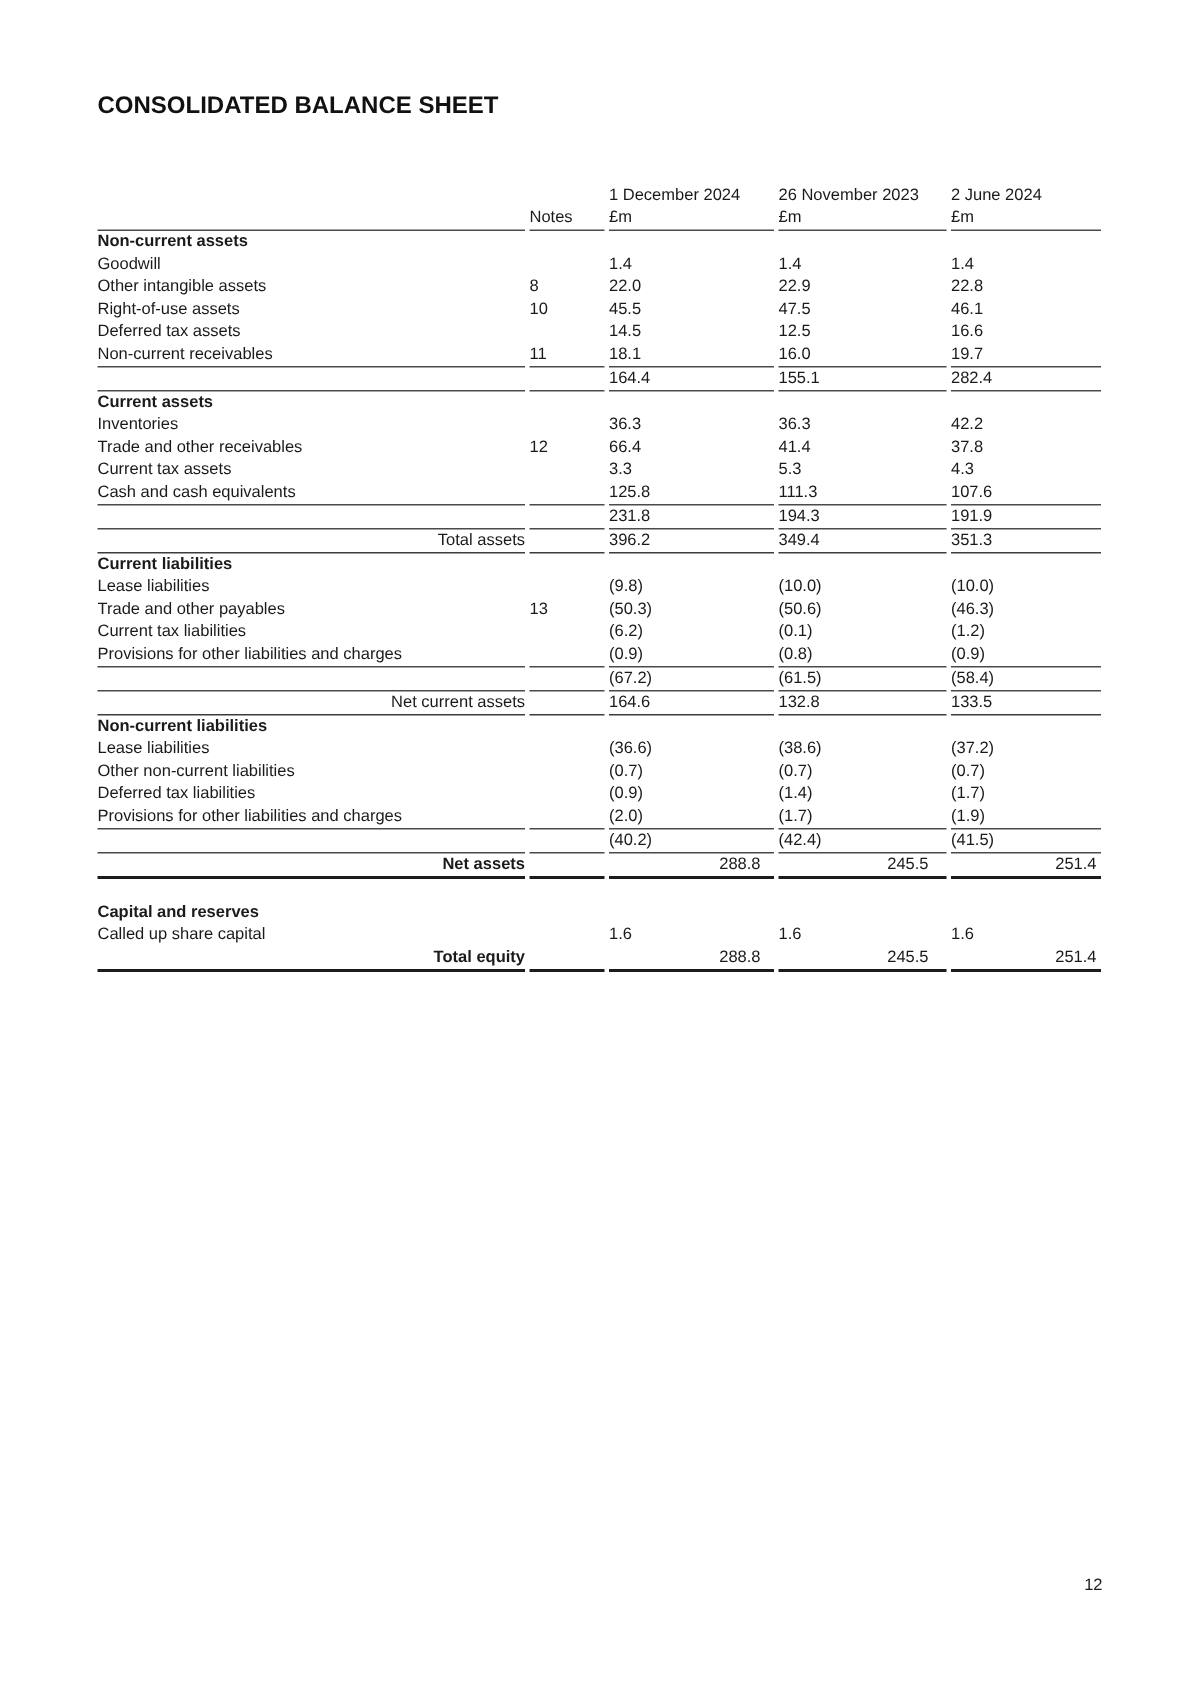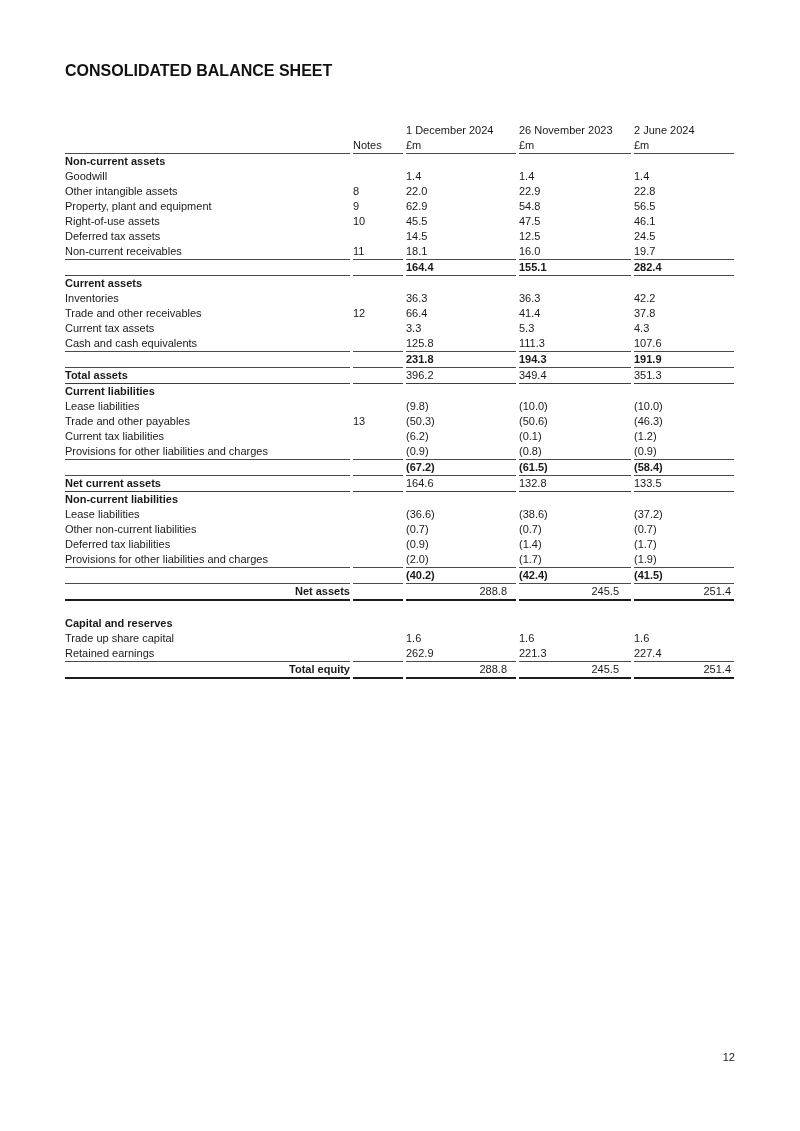--- a/index.html
+++ b/index.html
@@ -50,23 +50,23 @@
   .col-v2 { text-align: right; padding-right: 12px !important; }
   .col-v3 { text-align: right; padding-right: 3px !important; }
 
   
   thead .date-1 { font-weight: 700; }
   thead tr.units th { border-bottom: 1px solid #4a4a4a; }
 
   
   tr.section td.col-label { font-weight: 700; }
   tr.rule td { border-bottom: 1px solid #4a4a4a; }
-  tr.subtotal td { border-bottom: 1px solid #4a4a4a; font-weight: bold; }
+  tr.subtotal td { border-bottom: 1px solid #4a4a4a; }
   tr.total td { border-bottom: 1.5px solid #3c3c3c; }
-  tr.total td.col-label { font-weight: 700; }
+  tr.total td.col-label { font-weight: 400; text-align: right; }
   tr.grandtotal td { border-bottom: 2.5px solid #1c1c1c; text-align: right; }
   tr.grandtotal td.col-label { font-weight: 700; }
   tr.spacer td { border: none; }
 
   .page-number {
     position: absolute;
     top: 1051px;
     right: 65px;
     font-size: 11px;
     line-height: 13px;
@@ -120,39 +120,32 @@
           <td class="col-v3">1.4</td>
         </tr>
         <tr class="item">
           <td class="col-label">Other intangible assets</td>
           <td class="col-notes">8</td>
           <td class="col-v1">22.0</td>
           <td class="col-v2">22.9</td>
           <td class="col-v3">22.8</td>
         </tr>
         <tr class="item">
-          <td class="col-label">Property, plant and equipment</td>
-          <td class="col-notes">9</td>
-          <td class="col-v1">62.9</td>
-          <td class="col-v2">54.8</td>
-          <td class="col-v3">56.5</td>
-        </tr>
-        <tr class="item">
           <td class="col-label">Right-of-use assets</td>
           <td class="col-notes">10</td>
           <td class="col-v1">45.5</td>
           <td class="col-v2">47.5</td>
           <td class="col-v3">46.1</td>
         </tr>
         <tr class="item">
           <td class="col-label">Deferred tax assets</td>
           <td class="col-notes"></td>
           <td class="col-v1">14.5</td>
           <td class="col-v2">12.5</td>
-          <td class="col-v3">24.5</td>
+          <td class="col-v3">16.6</td>
         </tr>
         <tr class="item rule">
           <td class="col-label">Non-current receivables</td>
           <td class="col-notes">11</td>
           <td class="col-v1">18.1</td>
           <td class="col-v2">16.0</td>
           <td class="col-v3">19.7</td>
         </tr>
         <tr class="subtotal">
           <td class="col-label"></td>
@@ -316,33 +309,26 @@
           <td class="col-v3"></td>
         </tr>
         <tr class="section">
           <td class="col-label">Capital and reserves</td>
           <td class="col-notes"></td>
           <td class="col-v1"></td>
           <td class="col-v2"></td>
           <td class="col-v3"></td>
         </tr>
         <tr class="item">
-          <td class="col-label">Trade up share capital</td>
+          <td class="col-label">Called up share capital</td>
           <td class="col-notes"></td>
           <td class="col-v1">1.6</td>
           <td class="col-v2">1.6</td>
           <td class="col-v3">1.6</td>
         </tr>
-        <tr class="item rule">
-          <td class="col-label">Retained earnings</td>
-          <td class="col-notes"></td>
-          <td class="col-v1">262.9</td>
-          <td class="col-v2">221.3</td>
-          <td class="col-v3">227.4</td>
-        </tr>
         <tr class="grandtotal">
           <td class="col-label">Total equity</td>
           <td class="col-notes"></td>
           <td class="col-v1">288.8</td>
           <td class="col-v2">245.5</td>
           <td class="col-v3">251.4</td>
         </tr>
       </tbody>
   </table>
 

